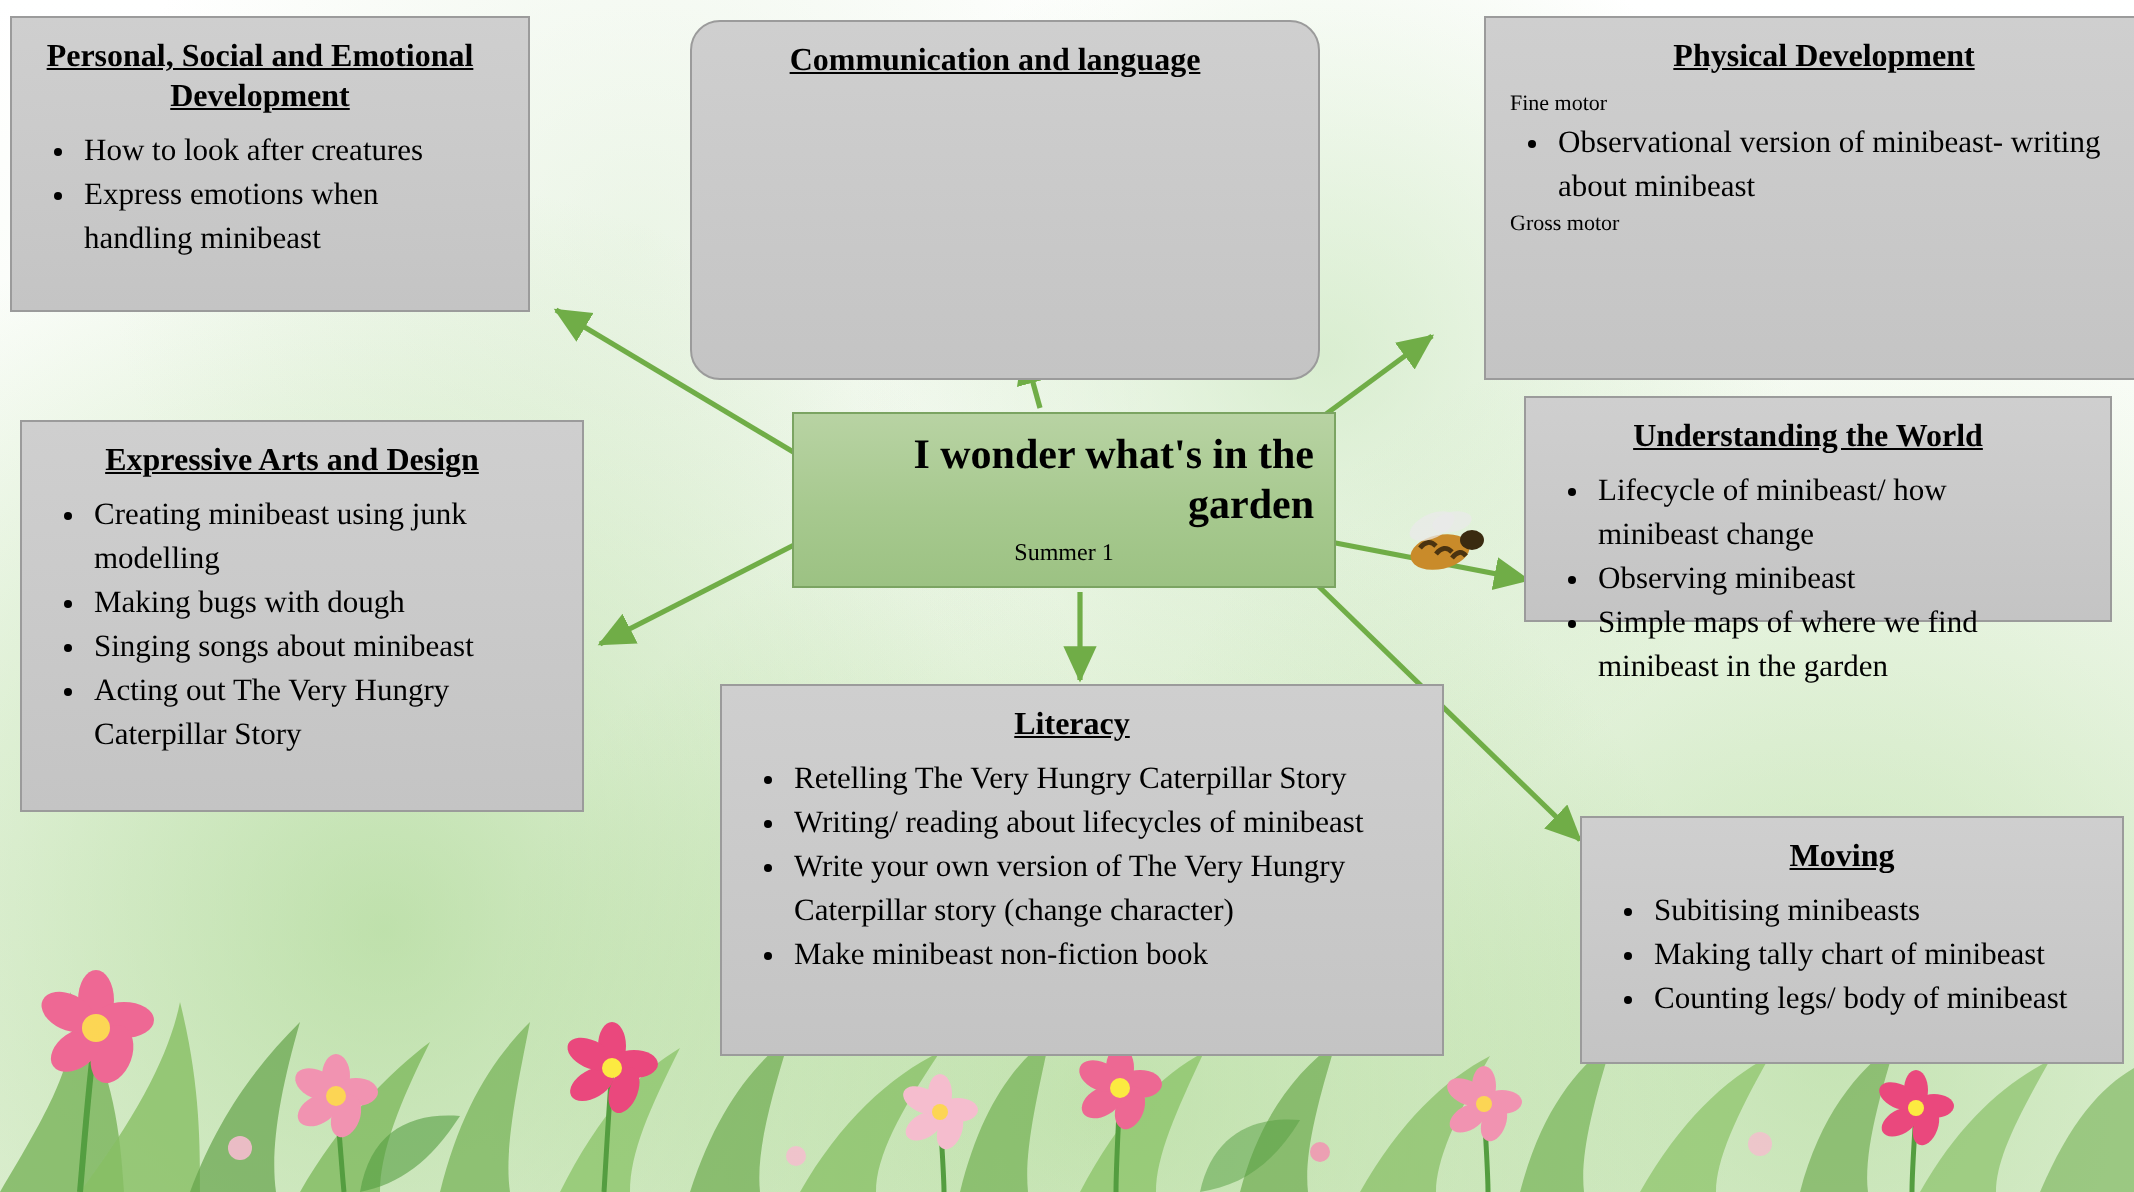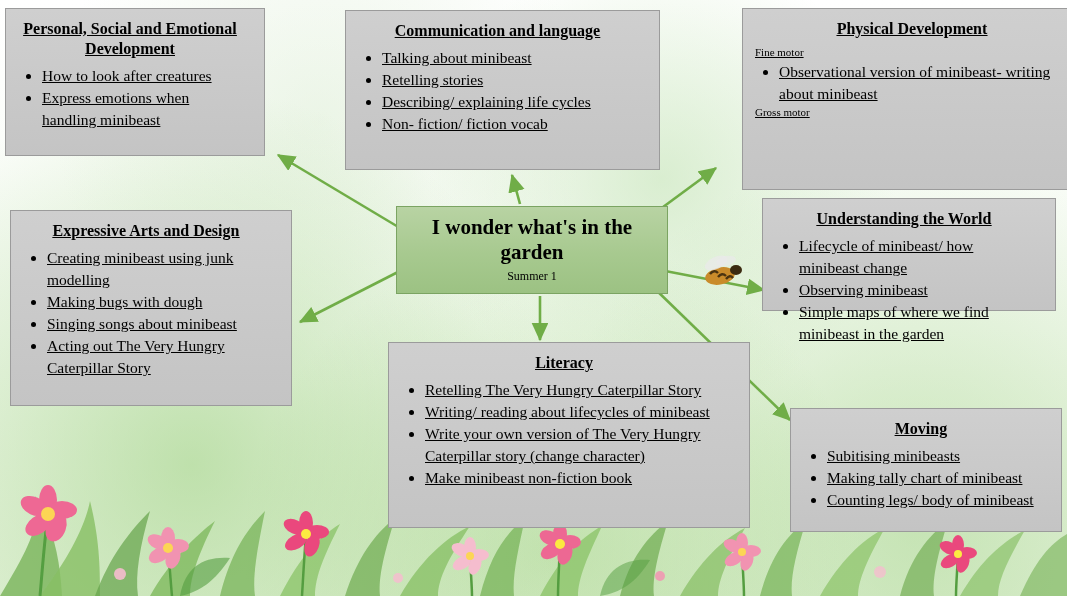--- a/index.html
+++ b/index.html
@@ -44,21 +44,20 @@
     inset: 0;
   }
   
   .box {
     position: absolute;
     background: #c9c9c9;
     background: linear-gradient(180deg, #cfcfcf 0%, #c4c4c4 100%);
     border: 1px solid #9b9b9b;
     box-sizing: border-box;
     padding: 8px 20px 10px 10px;
-    text-decoration: underline;
   }
   .box-title {
     text-align: center;
     font-weight: bold;
     font-size: 16px;
     line-height: 1.25;
     text-decoration: underline;
     color: #000;
     margin: 2px 0 6px 0;
   }
@@ -92,37 +91,37 @@
     display: flex;
     flex-direction: column;
     align-items: center;
     justify-content: center;
     padding: 4px 10px;
   }
   .centre-title {
     font-weight: bold;
     font-size: 21px;
     line-height: 1.18;
-    text-align: center;
+    text-align: right;
     color: #000;
   }
   .centre-sub {
     font-size: 12px;
     line-height: 1.3;
     text-align: right;
     color: #000;
     margin-top: 4px;
   }
   
   #box-psed       { left: 5px;   top: 8px;   width: 260px; height: 148px; }
-  #box-comm       { left: 345px; top: 10px;  width: 315px; height: 160px; }
+  #box-comm       { left: 345px; top: 10px;  width: 315px; height: 180px; border-radius: 15px; }
   #box-physical   { left: 705px; top: 8px;   width: 350px; height: 182px; margin-left: 37px; }
   #box-ead        { left: 10px;  top: 210px; width: 282px; height: 196px; }
   #box-utw        { left: 762px; top: 198px; width: 294px; height: 113px; }
-  #box-literacy   { left: 360px; top: 342px; width: 362px; height: 186px; margin-left: 28px; }
+  #box-literacy   { left: 360px; top: 342px; width: 362px; height: 186px; }
   #box-maths      { left: 790px; top: 408px; width: 272px; height: 124px; }
   .bee { position: absolute; left: 690px; top: 248px; width: 62px; height: 46px; }
 </style>
 </head>
 <body>
 
 <div id="canvas">
 
   <div class="bg-wash"></div>
 
@@ -265,26 +264,20 @@
   <div class="box" id="box-psed">
     <div class="box-title">Personal, Social and Emotional Development</div>
     <ul>
       <li>How to look after creatures</li>
       <li>Express emotions when handling minibeast</li>
     </ul>
   </div>
 
   <div class="box" id="box-comm">
     <div class="box-title">Communication and language</div>
-    <ul>
-      <li>Talking about minibeast</li>
-      <li>Retelling stories</li>
-      <li>Describing/ explaining life cycles</li>
-      <li>Non- fiction/ fiction vocab</li>
-    </ul>
   </div>
 
   <div class="box" id="box-physical">
     <div class="box-title">Physical Development</div>
     <div class="sublabel">Fine motor</div>
     <ul>
       <li>Observational version of minibeast- writing about minibeast</li>
     </ul>
     <div class="sublabel">Gross motor</div>
   </div>

